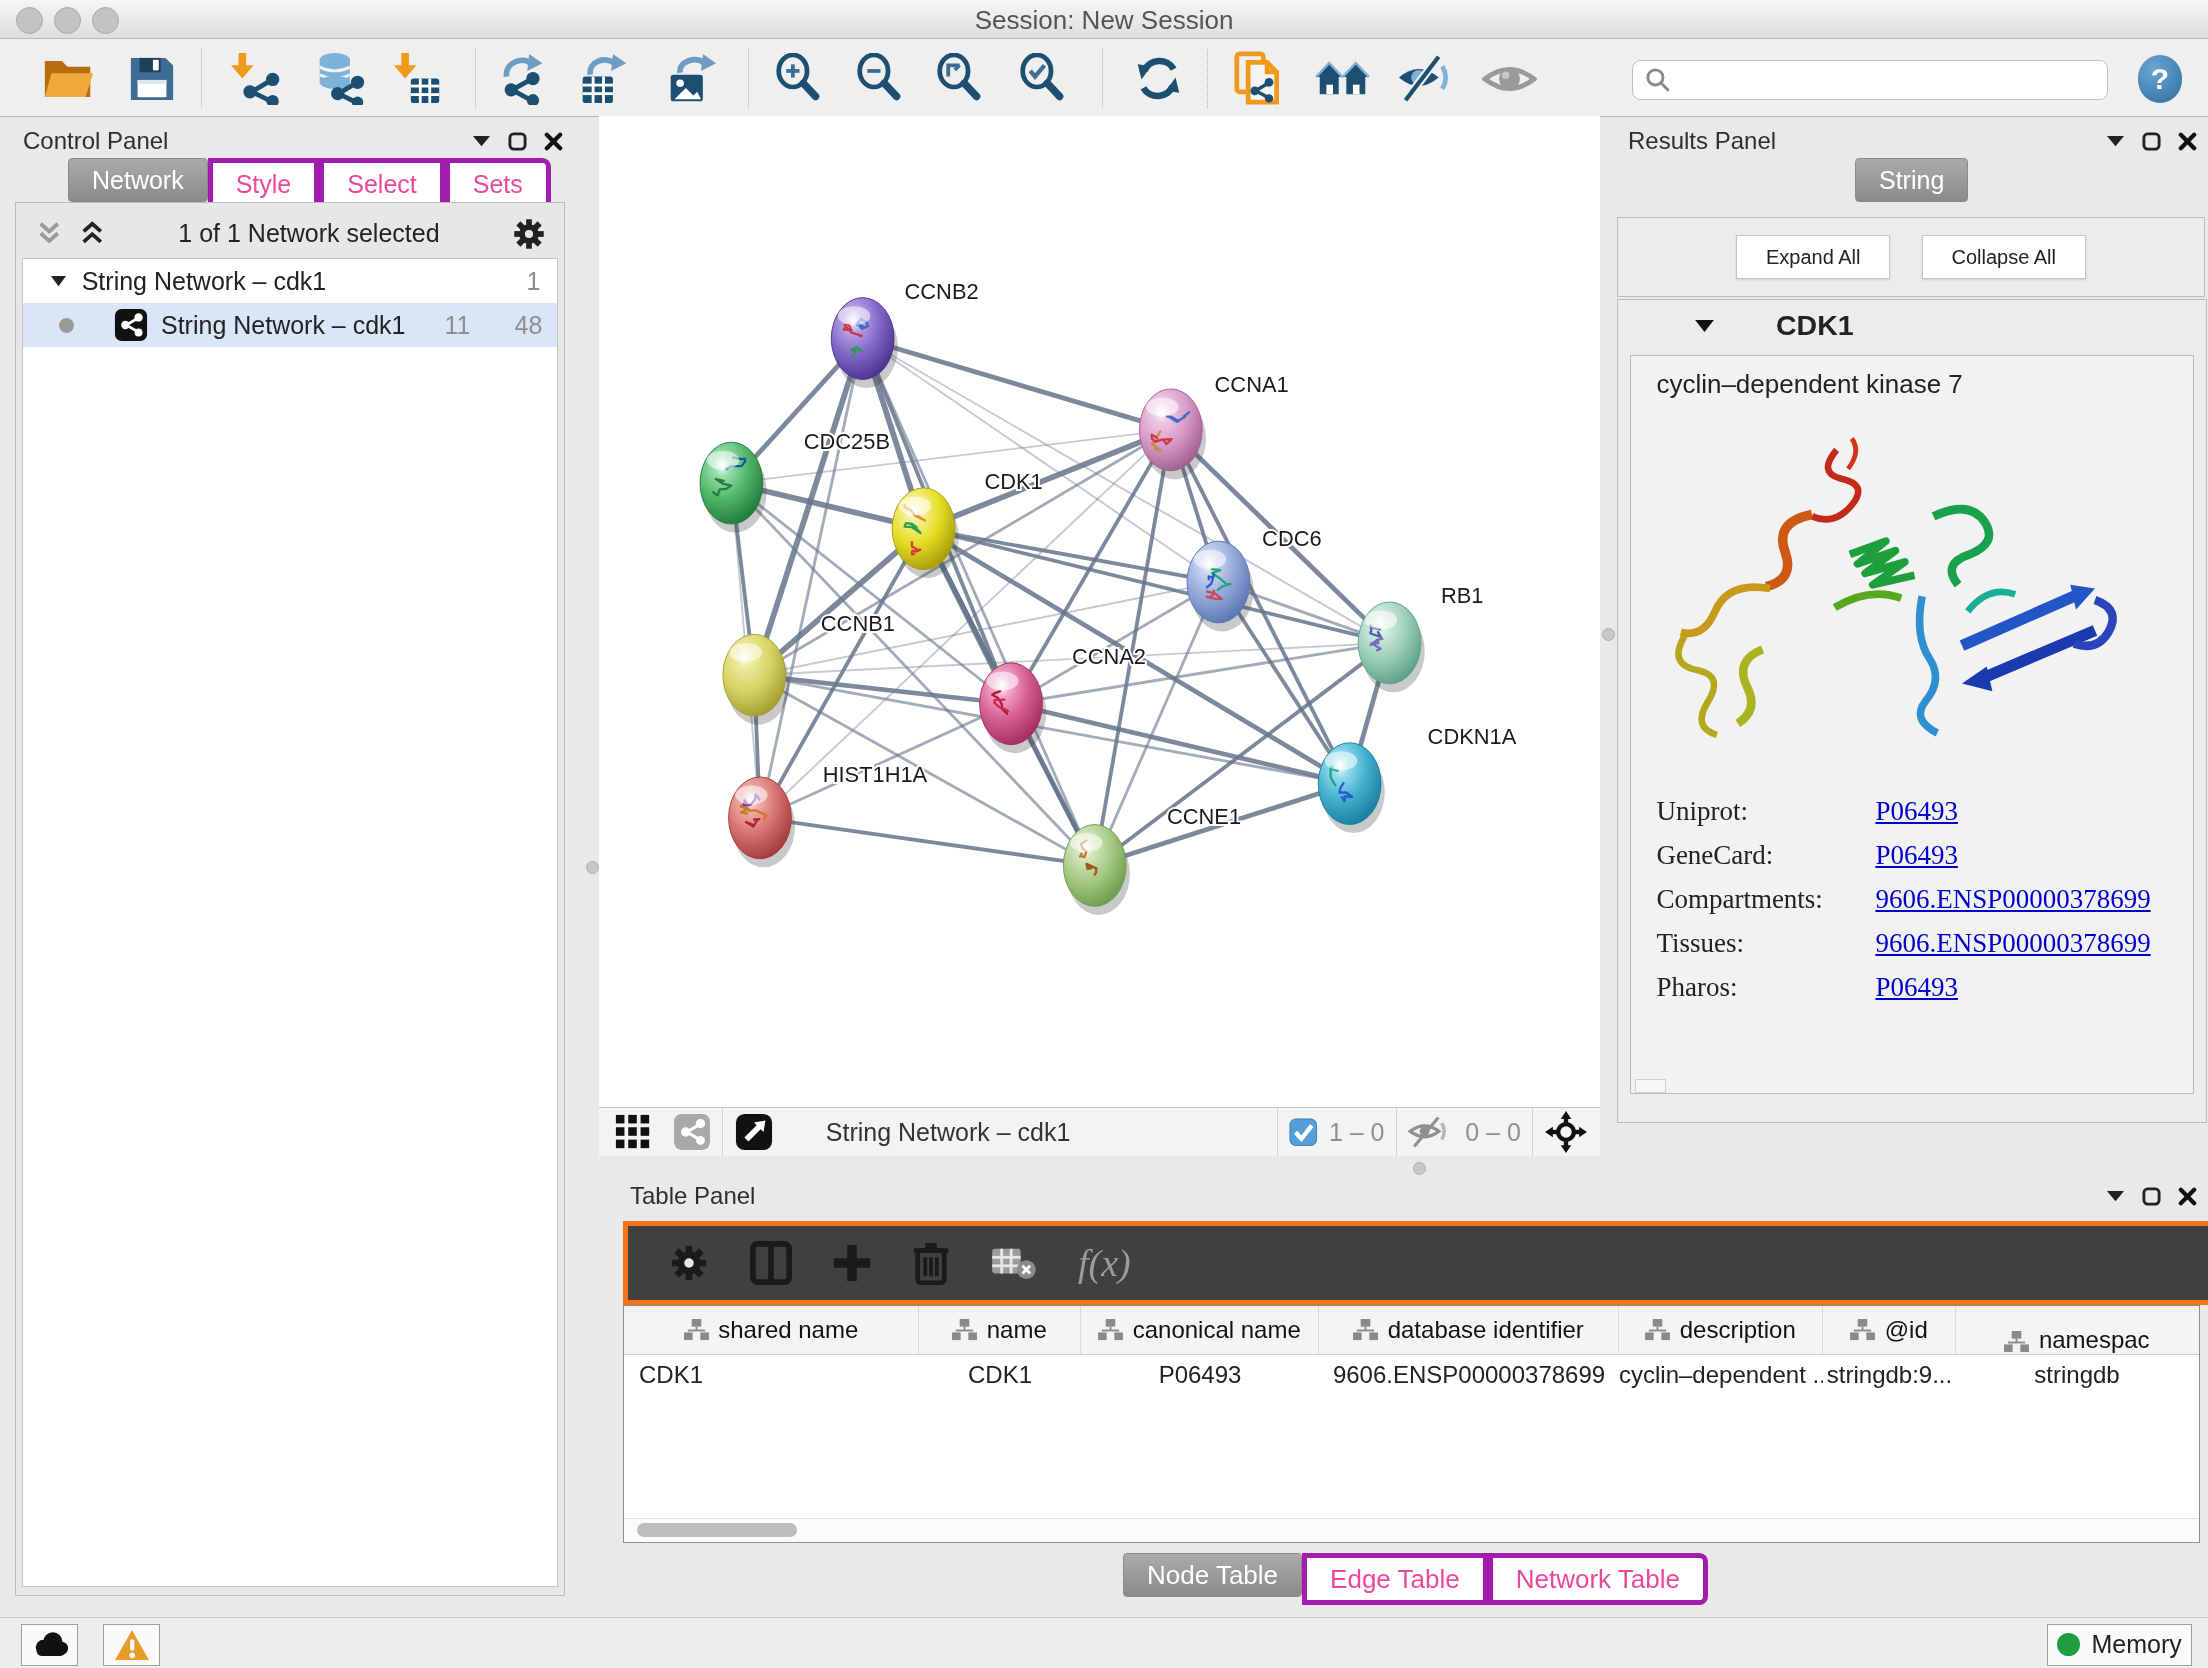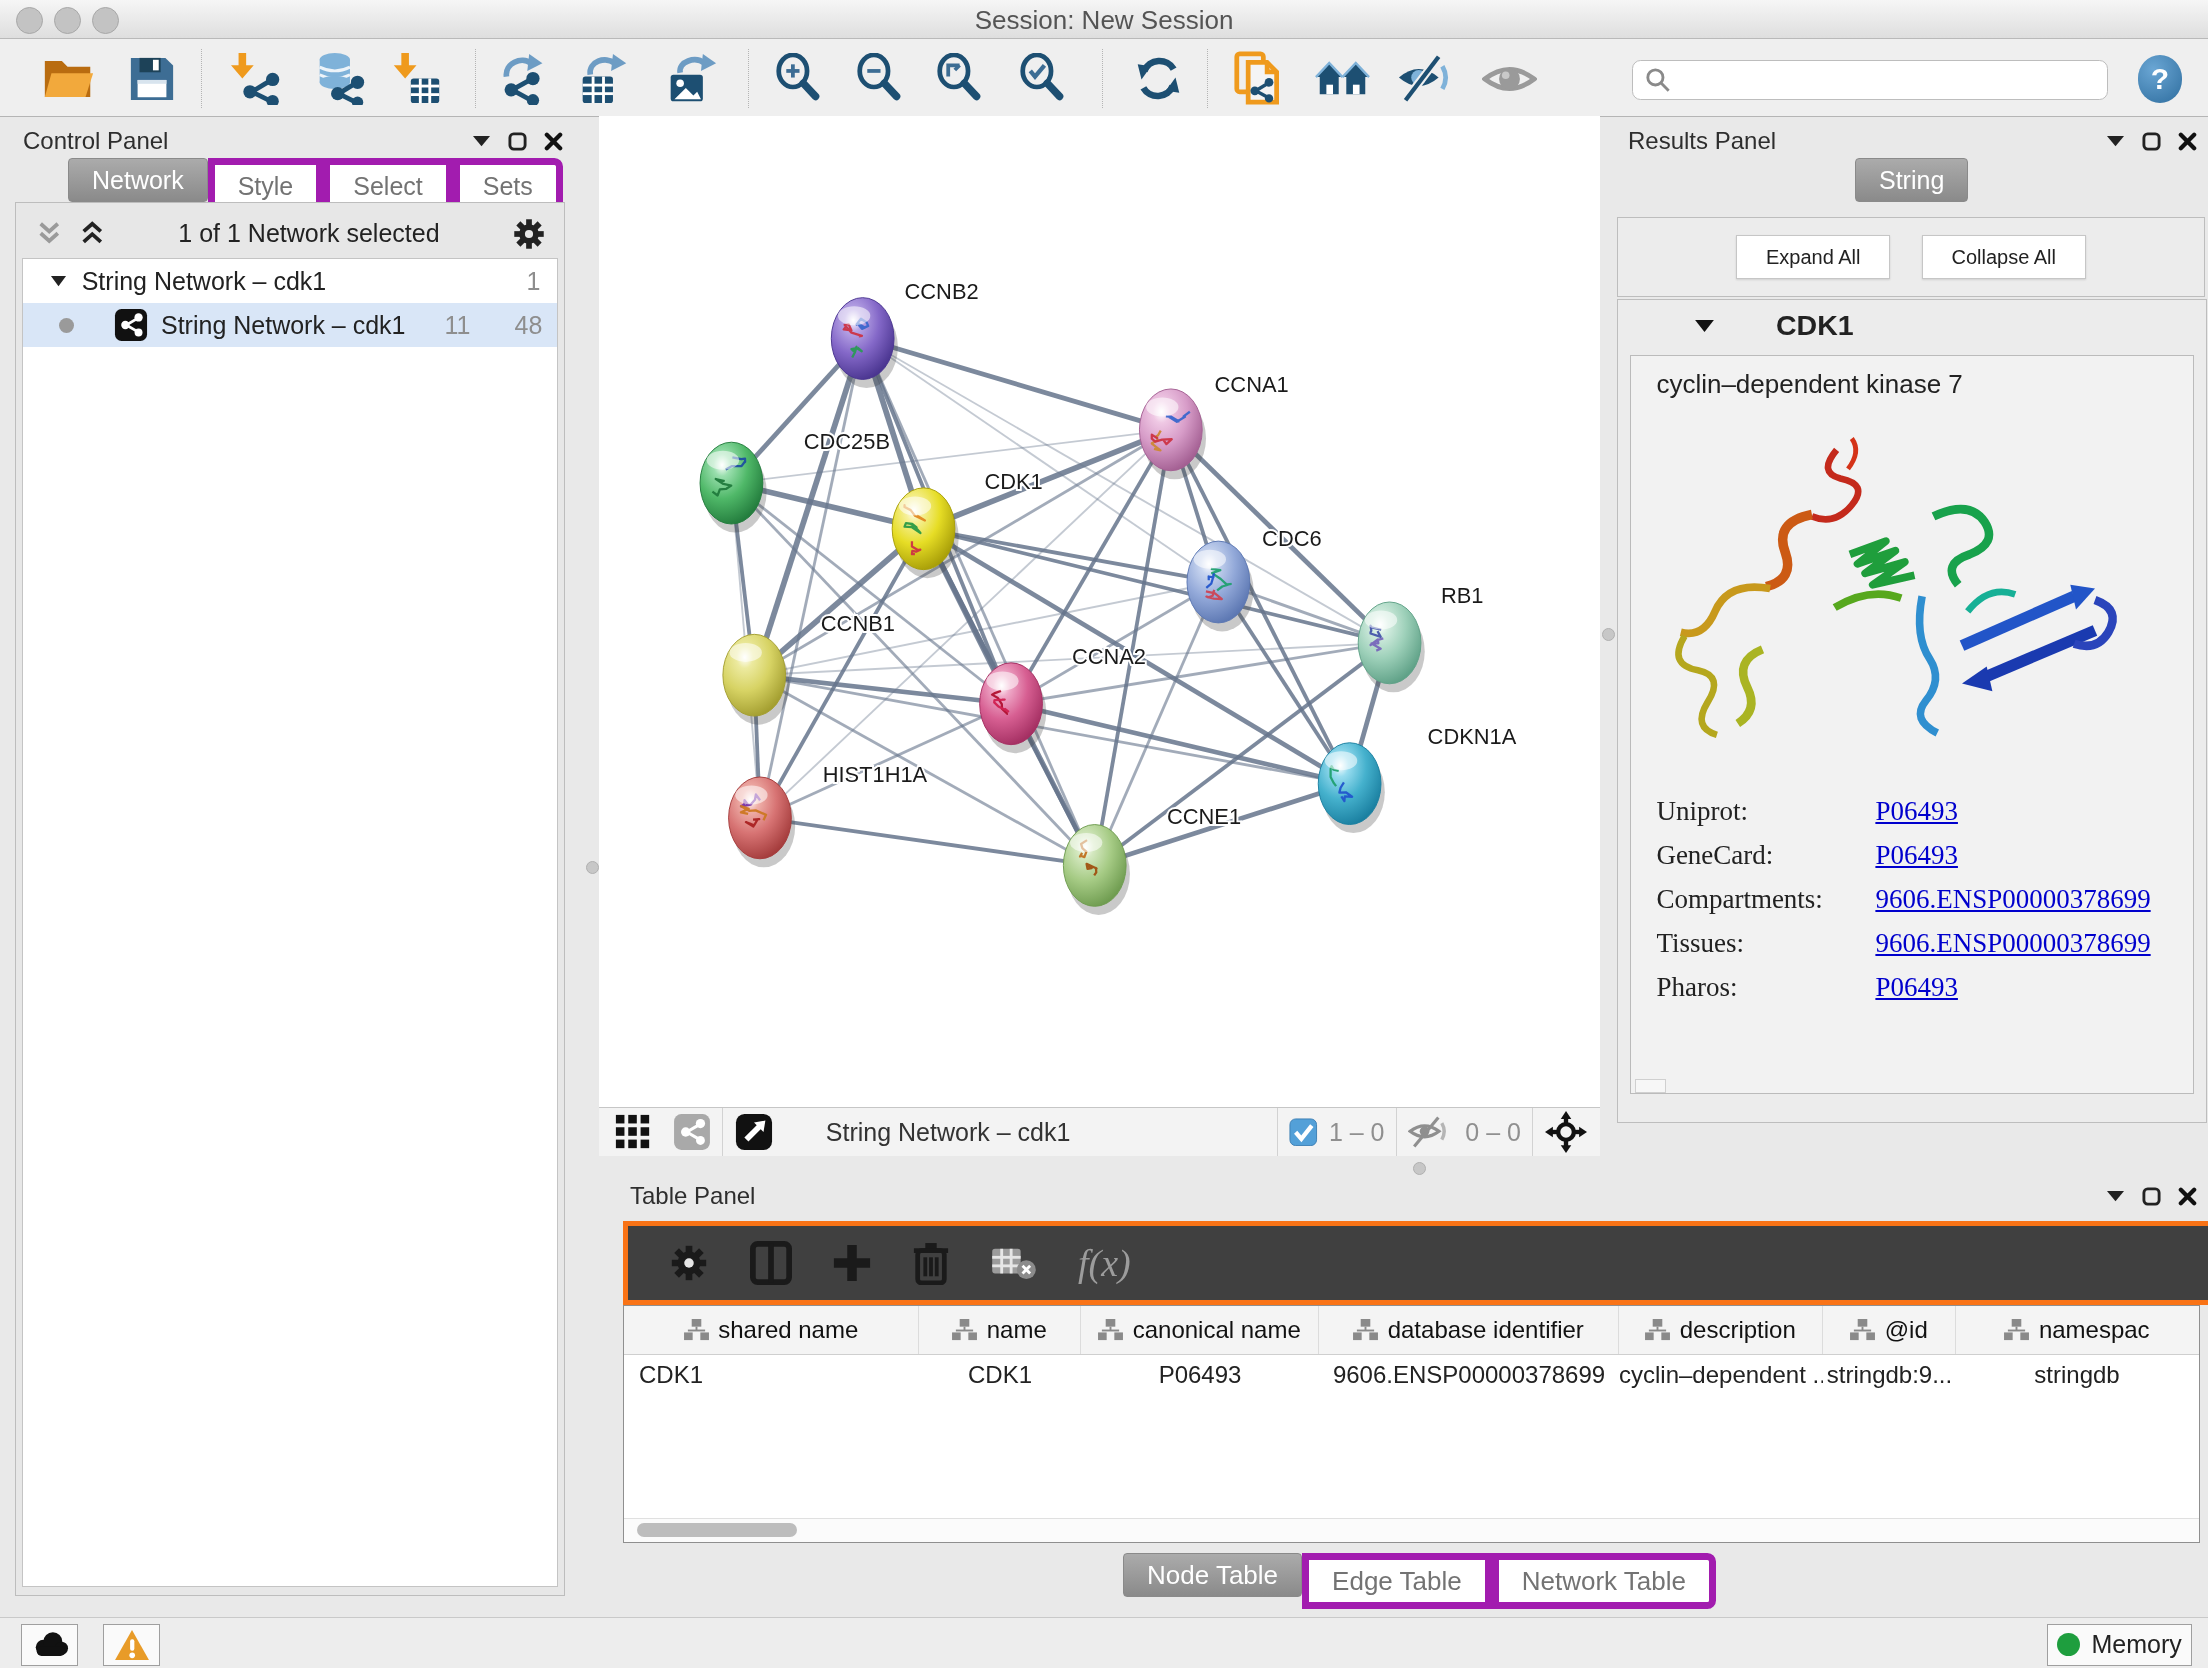--- a/index.html
+++ b/index.html
@@ -18,21 +18,21 @@
   .vsep{position:absolute;top:9.5px;height:59px;border-left:1.9px dotted #b4b4b4;}
   #search-box{position:absolute;left:1632px;top:21px;width:476px;height:40px;background:#fff;
       border:1px solid #bdbdbd;border-radius:8.6px;display:flex;align-items:center;padding-left:11.4px;box-sizing:border-box;}
   #help-btn{position:absolute;left:2138px;top:16px;width:44px;height:48px;border-radius:50%/48%;
       background:radial-gradient(circle at 35% 30%,#6aa6d4,#2e6d9e);color:#fff;font-size:30px;font-weight:bold;
       display:flex;align-items:center;justify-content:center;}
   
   .panel-title{font-size:24px;color:#2e2e2e;}
   .winbtns{display:flex;align-items:center;gap:17px;}
   .tab{height:42px;display:flex;align-items:center;justify-content:center;font-size:25px;
-       background:#fff;border:7px solid #a21caf;color:#737373;padding:0 23px;}
+       background:#fff;border:5px solid #a21caf;color:#ec4899;padding:0 23px;}
   .tab.sel{background:linear-gradient(#ababab,#8a8a8a);color:#fff;border:1px solid #8a8a8a;border-radius:4px;}
   .tab.last{border-radius:0 8.6px 8.6px 0;}
   
   #cp-box{left:15px;top:202px;width:548px;height:1392px;background:#e7e7e7;border:1px solid #bdbdbd;}
   #cp-listheader{position:absolute;left:5.7px;top:7.6px;right:5.7px;height:46px;display:flex;align-items:center;}
   #cp-tree{position:absolute;left:5.7px;top:55px;right:5.7px;bottom:7.6px;background:#fff;border:1px solid #c4c4c4;}
   .tree-row{height:44px;display:flex;align-items:center;font-size:25px;}
   .tree-row .cnt{color:#8e8e8e;}
   .tree-row.sel{background:#d9e6f7;}
   
@@ -64,21 +64,21 @@
   .th{display:flex;align-items:center;justify-content:center;gap:9.5px;font-size:24px;color:#111;
       border-right:1px solid #dcdcdc;box-sizing:border-box;overflow:hidden;white-space:nowrap;}
   #tbl-row{display:flex;height:40px;align-items:center;}
   .td{font-size:24px;text-align:center;overflow:hidden;white-space:nowrap;box-sizing:border-box;}
   .th:nth-child(1),.td:nth-child(1){width:295px;}
   .th:nth-child(2),.td:nth-child(2){width:162px;}
   .th:nth-child(3),.td:nth-child(3){width:238px;}
   .th:nth-child(4),.td:nth-child(4){width:300px;}
   .th:nth-child(5),.td:nth-child(5){width:204px;}
   .th:nth-child(6),.td:nth-child(6){width:133px;}
-  .th:nth-child(7),.td:nth-child(7){width:242px;border-right:none;}
+  .th:nth-child(7),.td:nth-child(7){width:242px;border-right:none;align-items:flex-end;}
   .td:nth-child(1){text-align:left;padding-left:15px;}
   #tbl-hscroll{position:absolute;left:0;right:0;bottom:0;height:23px;background:#fbfbfb;border-top:1px solid #e0e0e0;}
   #tbl-hscroll .handle{position:absolute;left:13.3px;top:3.8px;width:160px;height:14.3px;border-radius:7.6px;background:#bdbdbd;}
   #tp-tabs{left:1123px;top:1553px;height:53px;display:flex;}
   #tp-tabs .tab{font-size:26px;}
   
   #statusbar{left:0;top:1617px;width:2208px;height:51px;background:#ededed;border-top:1px solid #c9c9c9;}
   .sb-btn{position:absolute;top:5.7px;width:55px;height:40px;background:#fafafa;border:1.9px solid #9f9f9f;
           display:flex;align-items:center;justify-content:center;}
   #memory-btn{position:absolute;left:2047px;top:5.7px;width:143px;height:40px;background:#fafafa;border:1.9px solid #9f9f9f;

